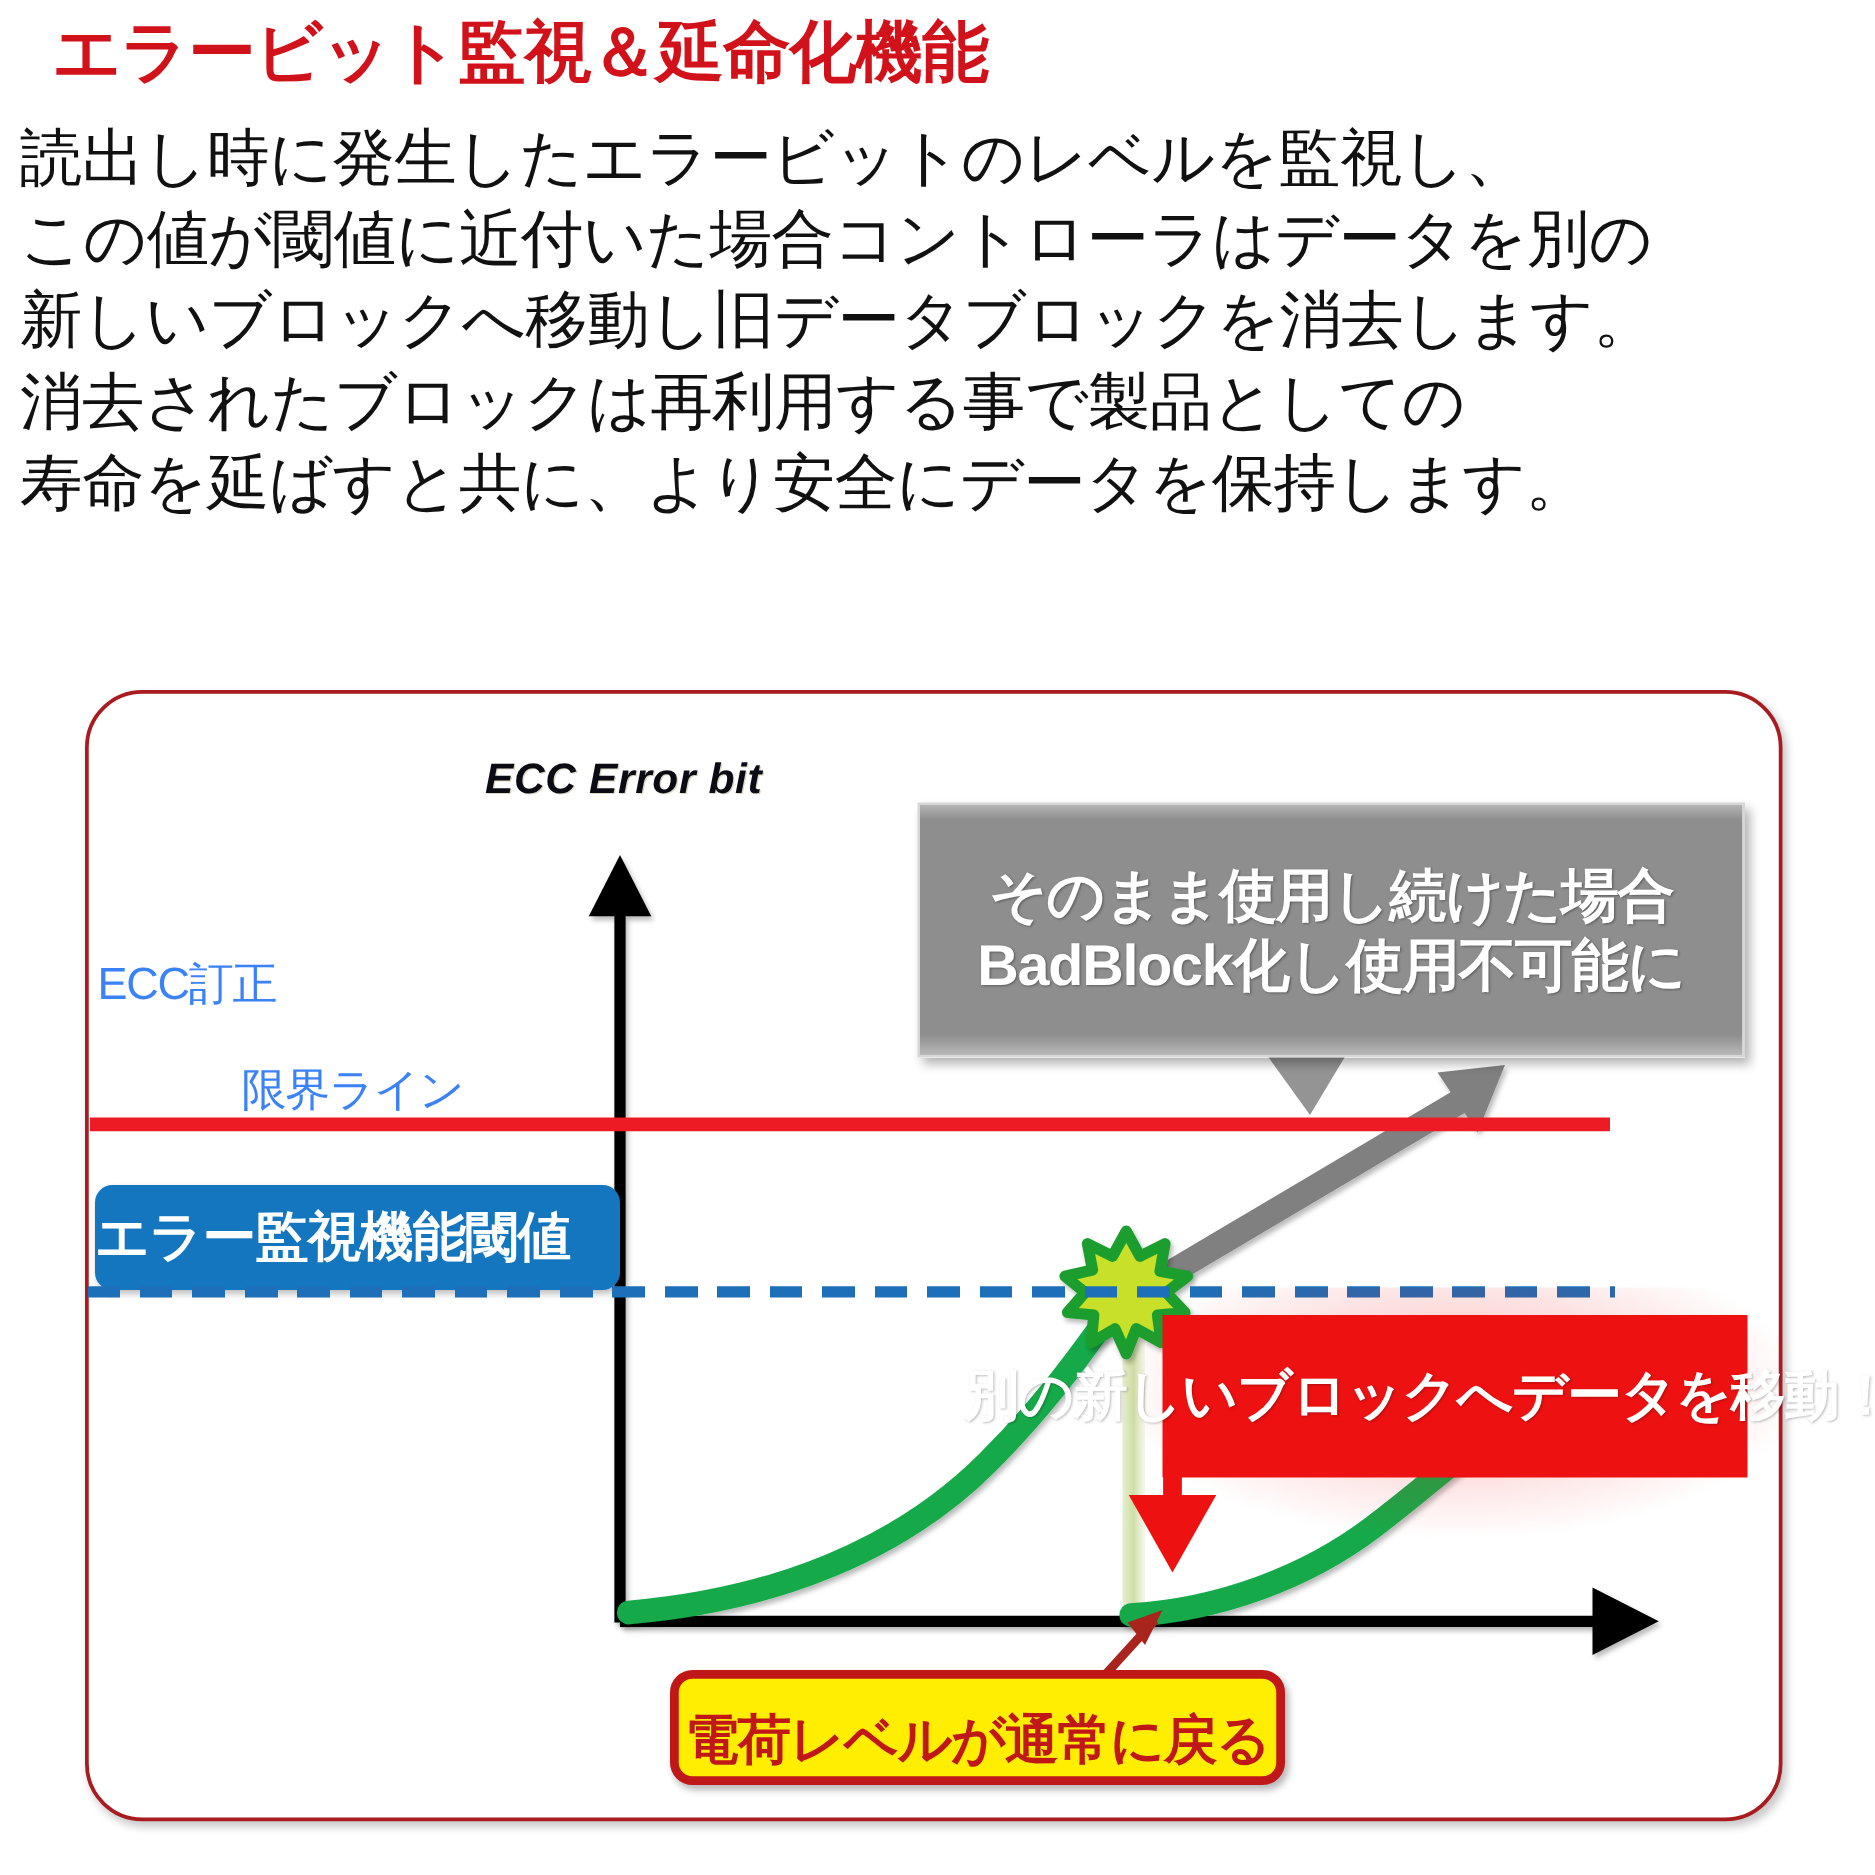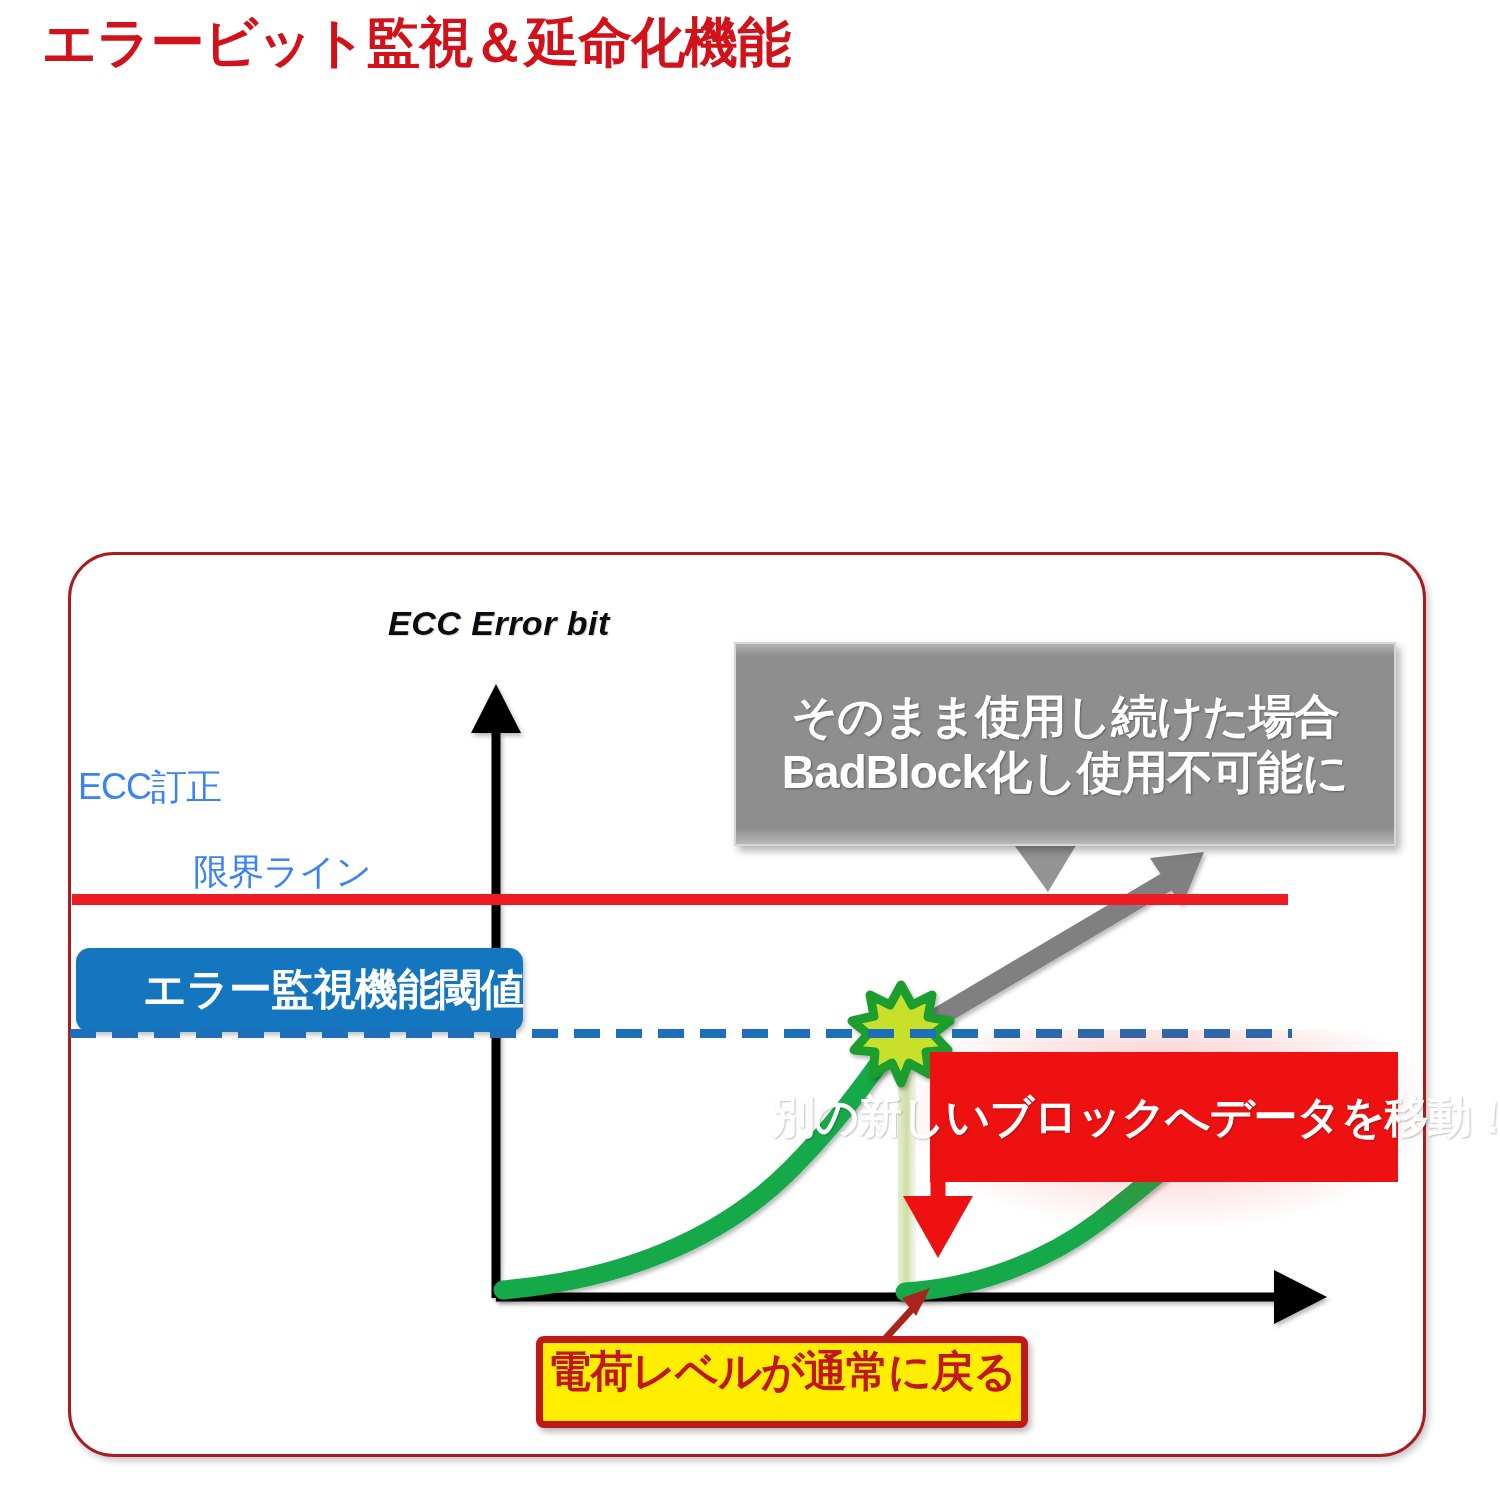--- a/index.html
+++ b/index.html
@@ -61,23 +61,22 @@
   .red-line{
     position:absolute;left:72px;top:894px;width:1216px;height:11px;
     background:#ed1c24;
   }
 
   
   .blue-pill{
     position:absolute;left:76px;top:948px;
     width:420px;height:84px;
     background:#1376bf;border-radius:14px;
-    display:flex;align-items:center;justify-content:flex-end;
+    display:flex;align-items:center;justify-content:flex-start;
     box-shadow:2px 3px 5px rgba(0,0,0,.25);
-    padding-left:27px;
   }
   .blue-pill span{
     color:#ffffff;font-size:43px;font-weight:bold;letter-spacing:-1px;
     white-space:nowrap;
   }
 
   
   .blue-dash{
     position:absolute;left:70px;top:1029px;width:1222px;height:9px;
     background:repeating-linear-gradient(to right,#1c6fb8 0 26px,transparent 26px 42px);
@@ -114,23 +113,23 @@
     position:absolute;left:896px;top:1030px;width:540px;height:200px;
     background:radial-gradient(ellipse at 50% 40%,rgba(238,17,17,.30) 0%,rgba(238,17,17,0) 72%);
   }
 
   
   .yellow-box{
     position:absolute;left:536px;top:1336px;
     width:492px;height:92px;
     background:#ffee00;
     border:7px solid #c01818;
-    border-radius:8px;
+    border-radius:18px;
     box-sizing:border-box;
-    display:flex;align-items:flex-start;justify-content:center;
+    display:flex;align-items:flex-end;justify-content:center;
     box-shadow:3px 4px 6px rgba(0,0,0,.28);
   }
   .yellow-box span{
     color:#c01818;font-size:43px;font-weight:bold;letter-spacing:-1px;
     white-space:nowrap;
   }
 
   
   .xcap{
     position:absolute;left:1046px;top:1336px;
@@ -138,20 +137,27 @@
     line-height:1.18;letter-spacing:-1px;white-space:nowrap;
   }
 </style>
 </head>
 <body>
 
 <div id="root">
 
   <div class="headline">エラービット監視＆延命化機能</div>
 
+  <div class="bodytext">
+    <div>読出し時に発生したエラービットのレベルを監視し、</div>
+    <div>この値が閾値に近付いた場合コントローラはデータを別の</div>
+    <div>新しいブロックへ移動し旧データブロックを消去します。</div>
+    <div>消去されたブロックは再利用する事で製品としての</div>
+    <div>寿命を延ばすと共に、より安全にデータを保持します。</div>
+  </div>
 
   <div class="card"></div>
 
   <svg class="chart-area" viewBox="0 0 1500 1500" xmlns="http://www.w3.org/2000/svg">
     <defs>
       <filter id="softshadow" x="-30%" y="-30%" width="170%" height="170%">
         <feDropShadow dx="3" dy="4" stdDeviation="3" flood-color="#000" flood-opacity="0.32"></feDropShadow>
       </filter>
       <filter id="lightshadow" x="-30%" y="-30%" width="170%" height="170%">
         <feDropShadow dx="2" dy="3" stdDeviation="2" flood-color="#000" flood-opacity="0.28"></feDropShadow>

